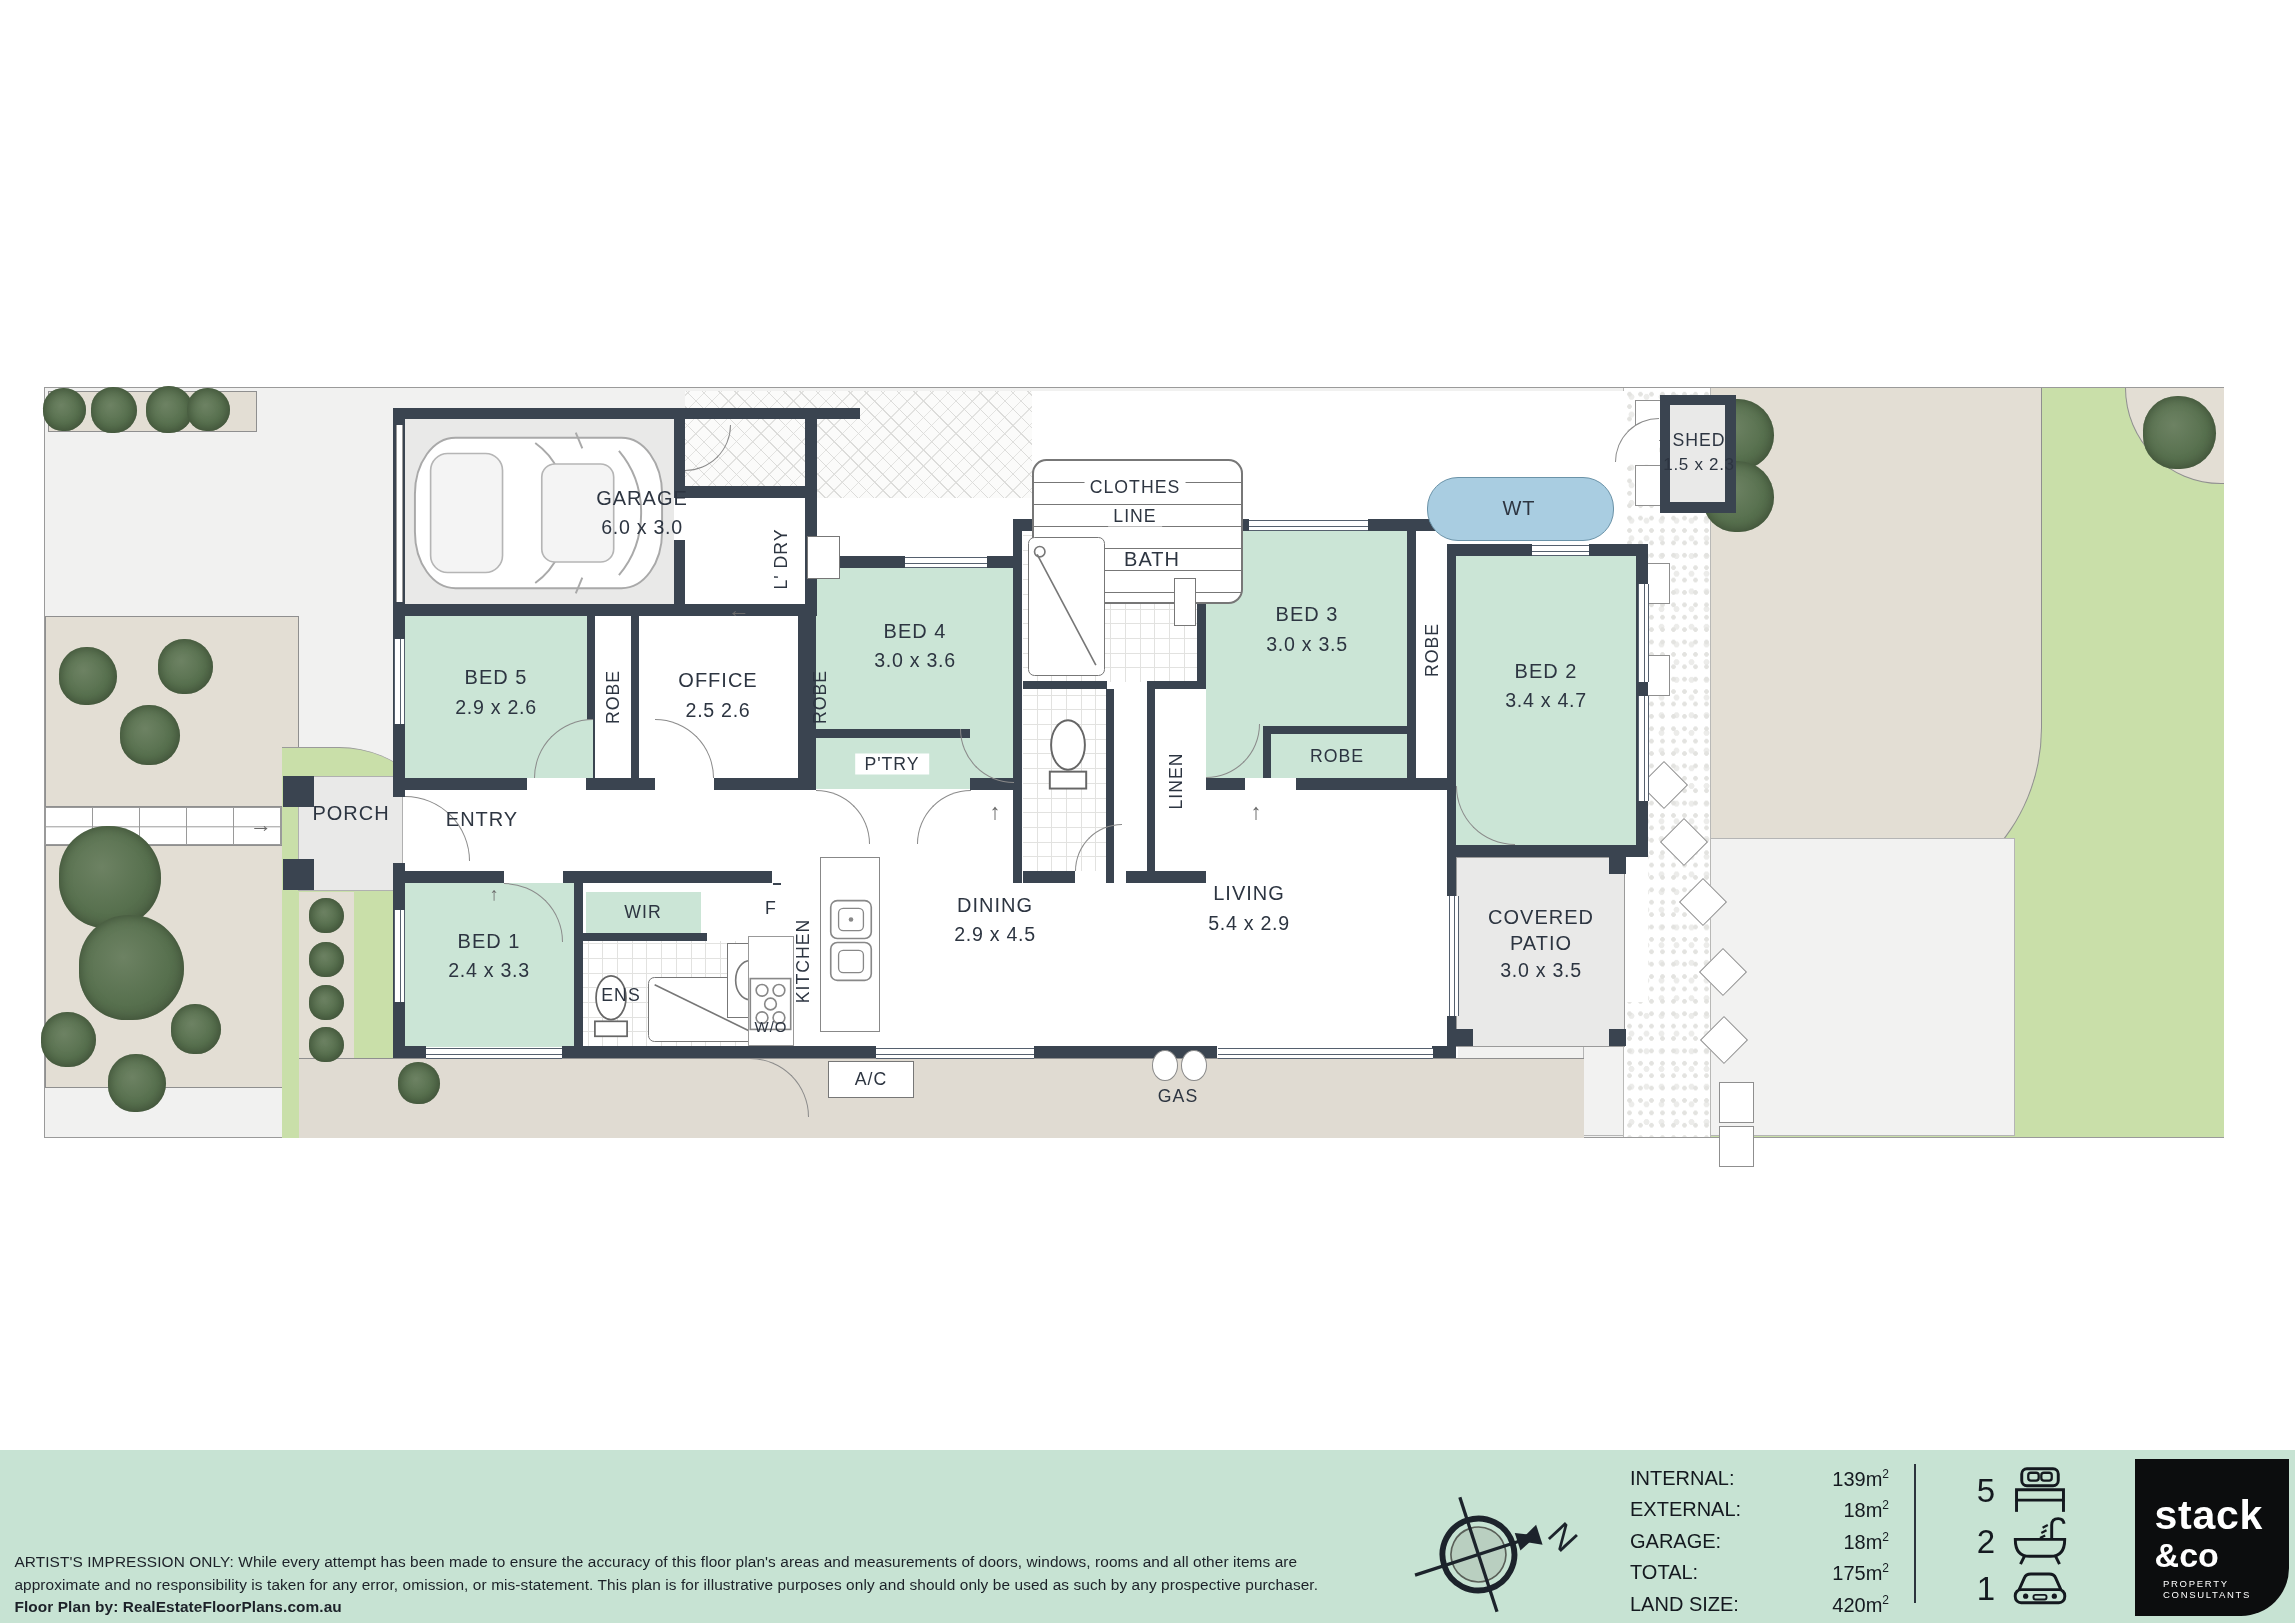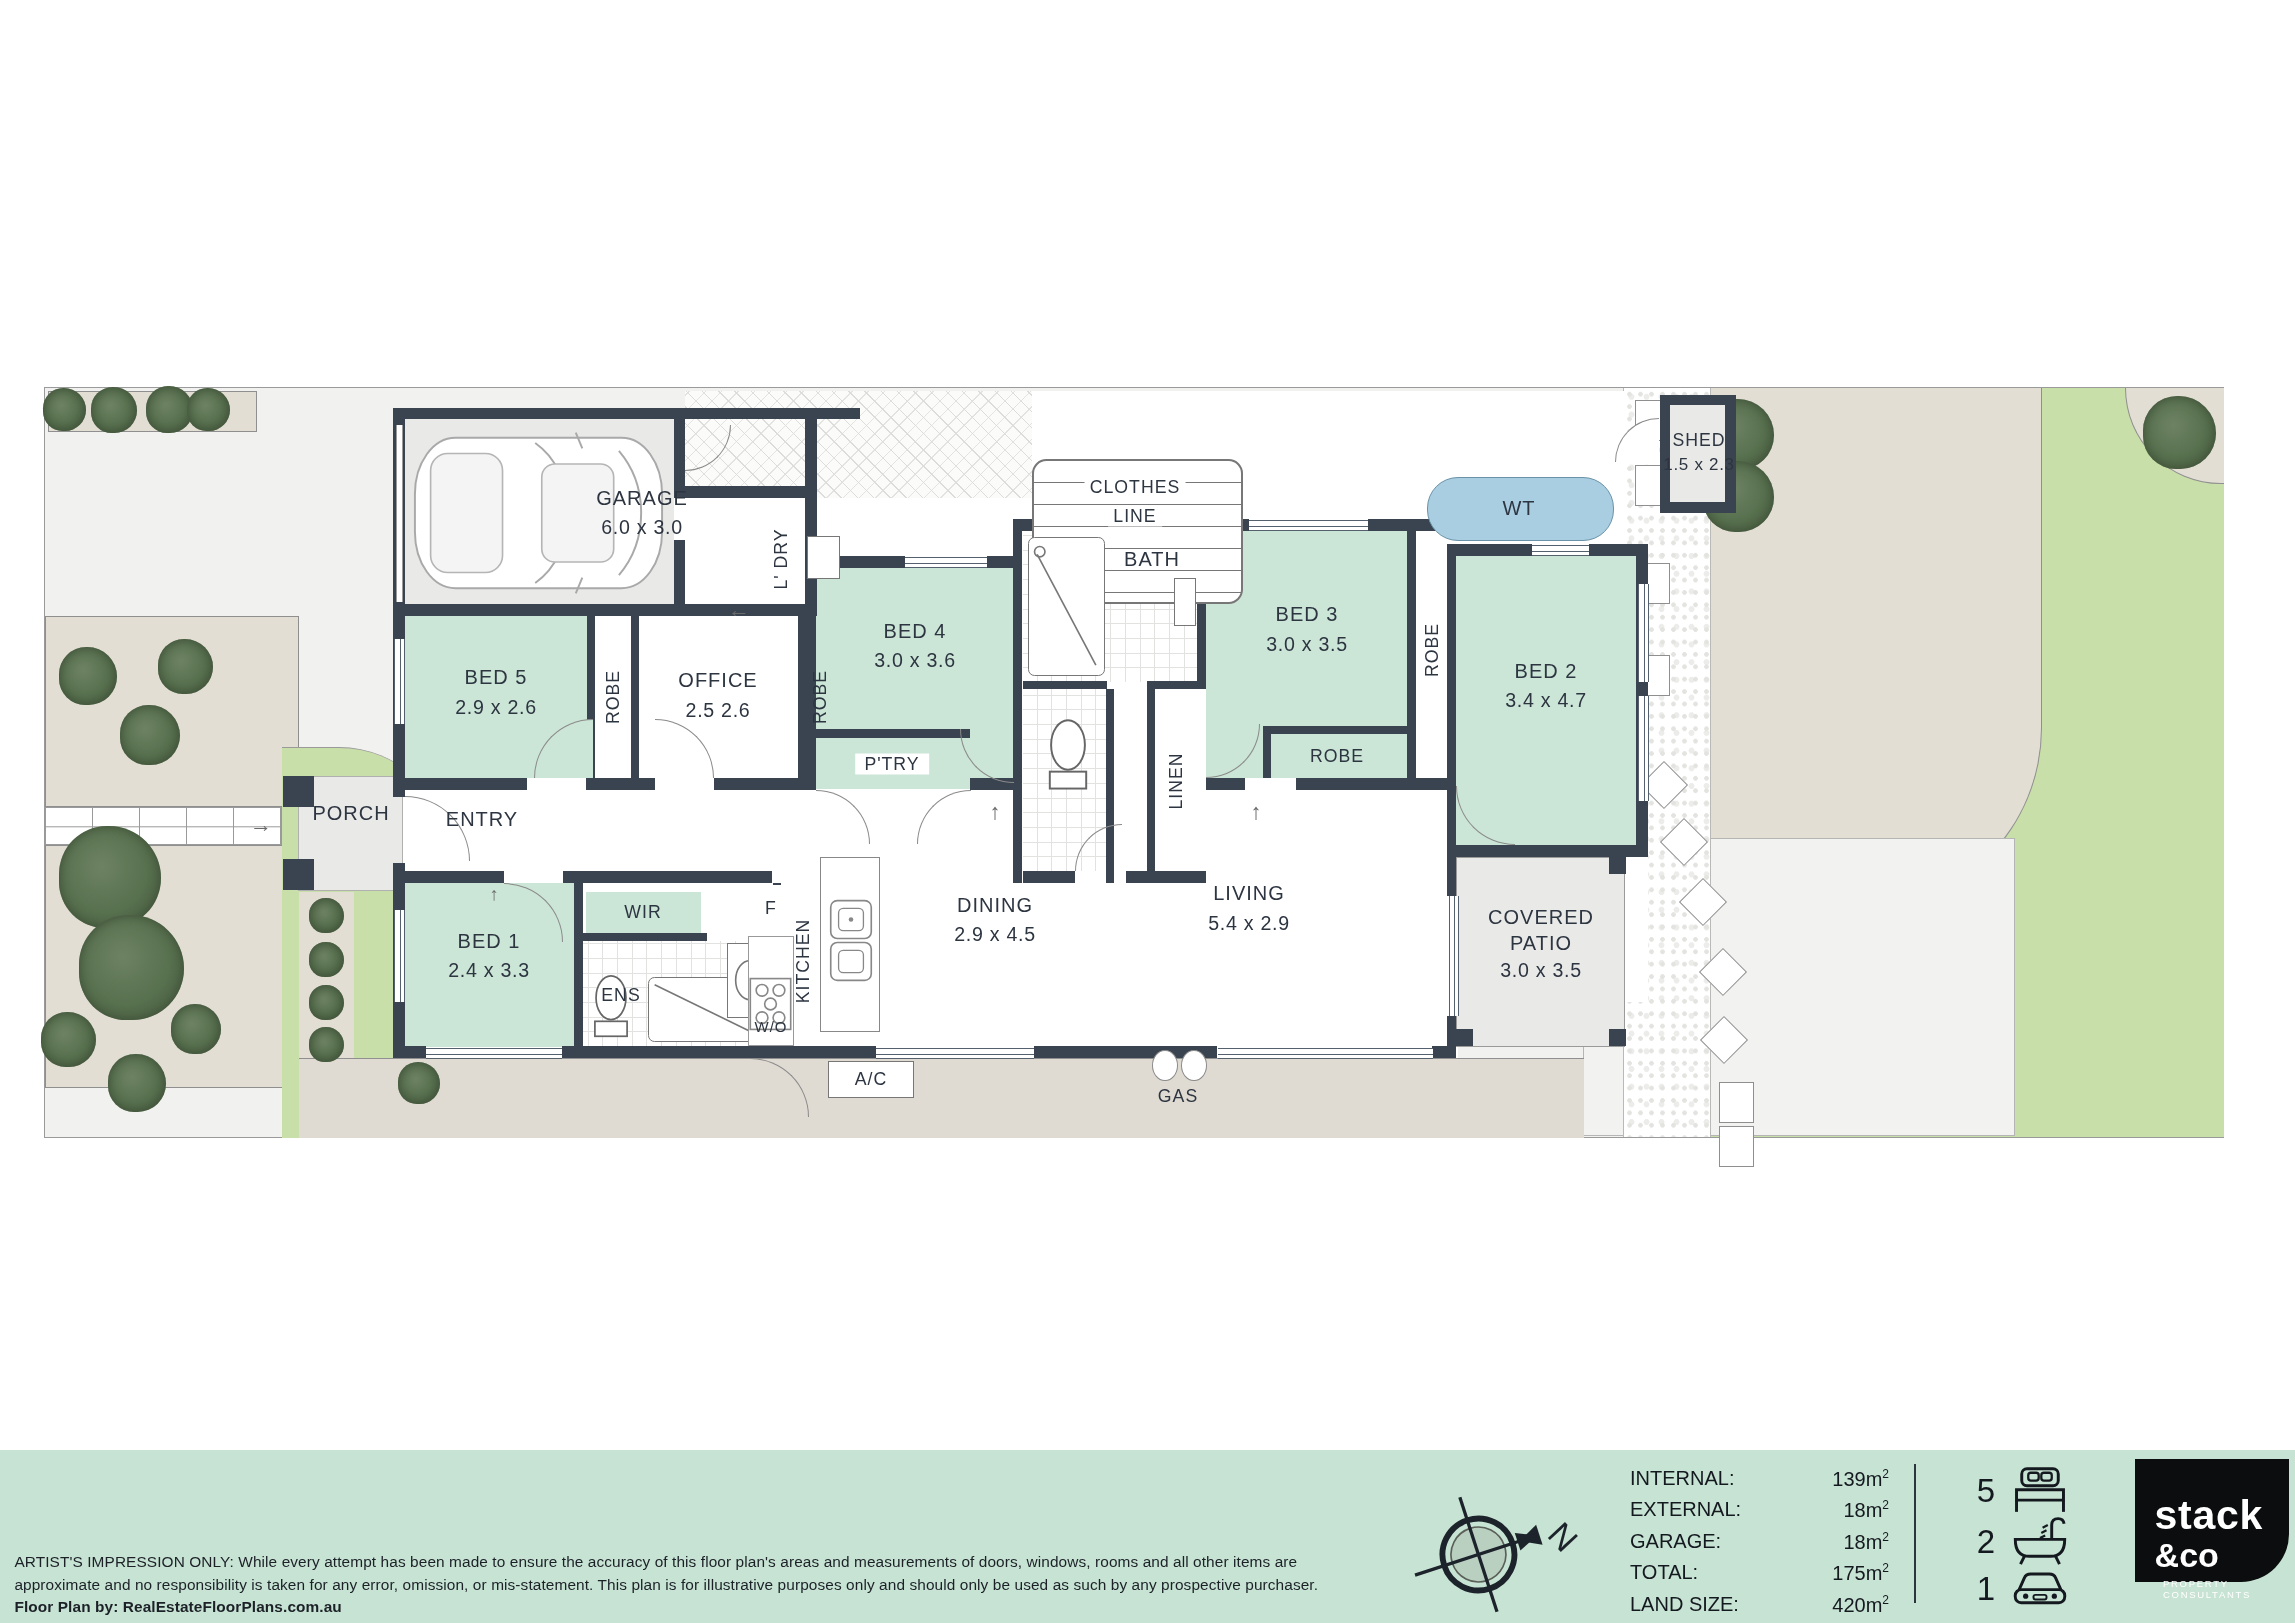--- a/index.html
+++ b/index.html
@@ -40,21 +40,21 @@
   #address{position:absolute;left:96px;top:21px;font-size:51px;color:#10151a;letter-spacing:0;}
   #address b{font-weight:700;}
   .disc{position:absolute;left:14.4px;color:#1c2128;font-size:15.4px;letter-spacing:0.1px;}
   .statrow{position:absolute;width:294px;left:1595px;height:26px;color:#14191f;font-size:20px;}
   .statrow .sl{position:absolute;left:4px;top:0;margin-left:31px;}
   .statrow .sv{position:absolute;right:0;top:0;font-weight:400;}
   sup{font-size:60%;}
   #divider{position:absolute;left:1914px;top:14.4px;width:2px;height:139px;background:#2c343d;}
   .featnum{position:absolute;font-size:33px;color:#14191f;transform:translate(-50%,-50%);}
   .feat-icon{position:absolute;transform:translate(0,-50%);}
-  #logo{position:absolute;left:2135px;top:9.2px;width:154px;height:123px;background:#0c0d0e;border-radius:0 0 48px 0;}
+  #logo{position:absolute;left:2135px;top:9.2px;width:154px;height:157px;background:#0c0d0e;border-radius:0 0 48px 0;}
   #logo .l1{position:absolute;left:19.6px;top:33px;color:#fff;font-size:41px;font-weight:700;letter-spacing:0.7px;}
   #logo .l2{position:absolute;left:19.6px;top:77px;color:#fff;font-size:34px;font-weight:700;}
   #logo .l3{position:absolute;left:28px;top:119px;color:#fff;font-size:9.5px;letter-spacing:1.7px;}
 </style>
 </head>
 <body>
 
 <div id="canvas">
 
   <div id="site">

